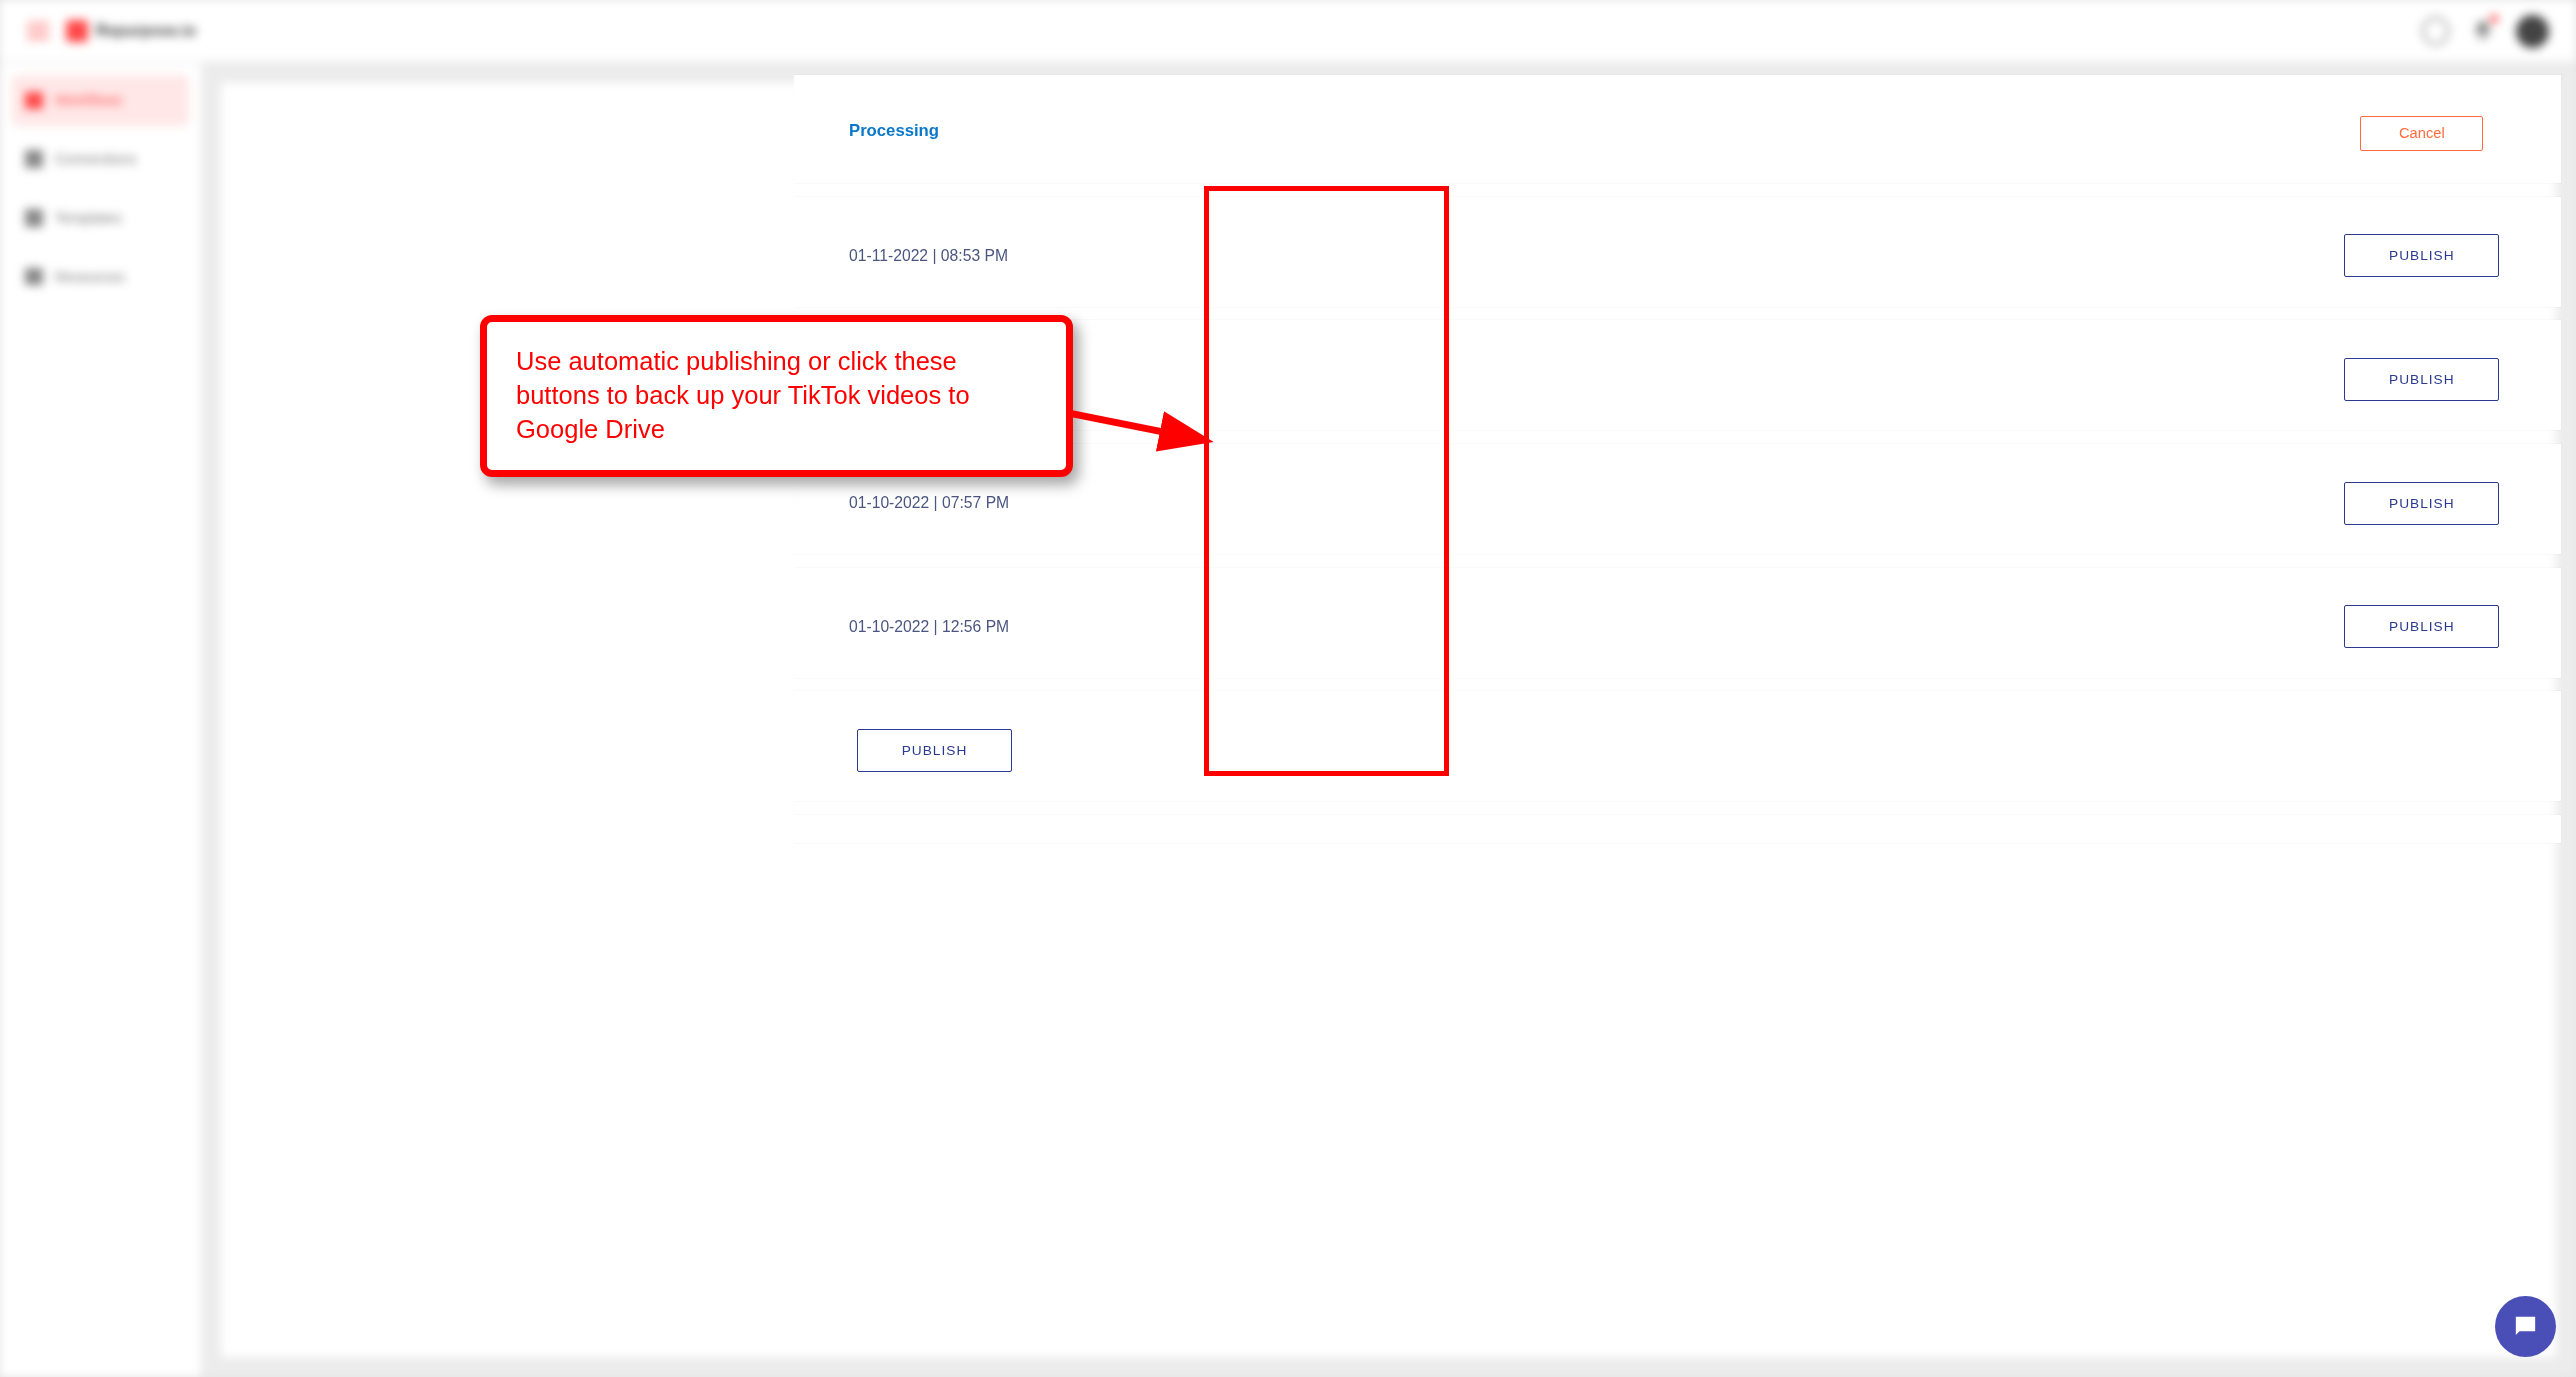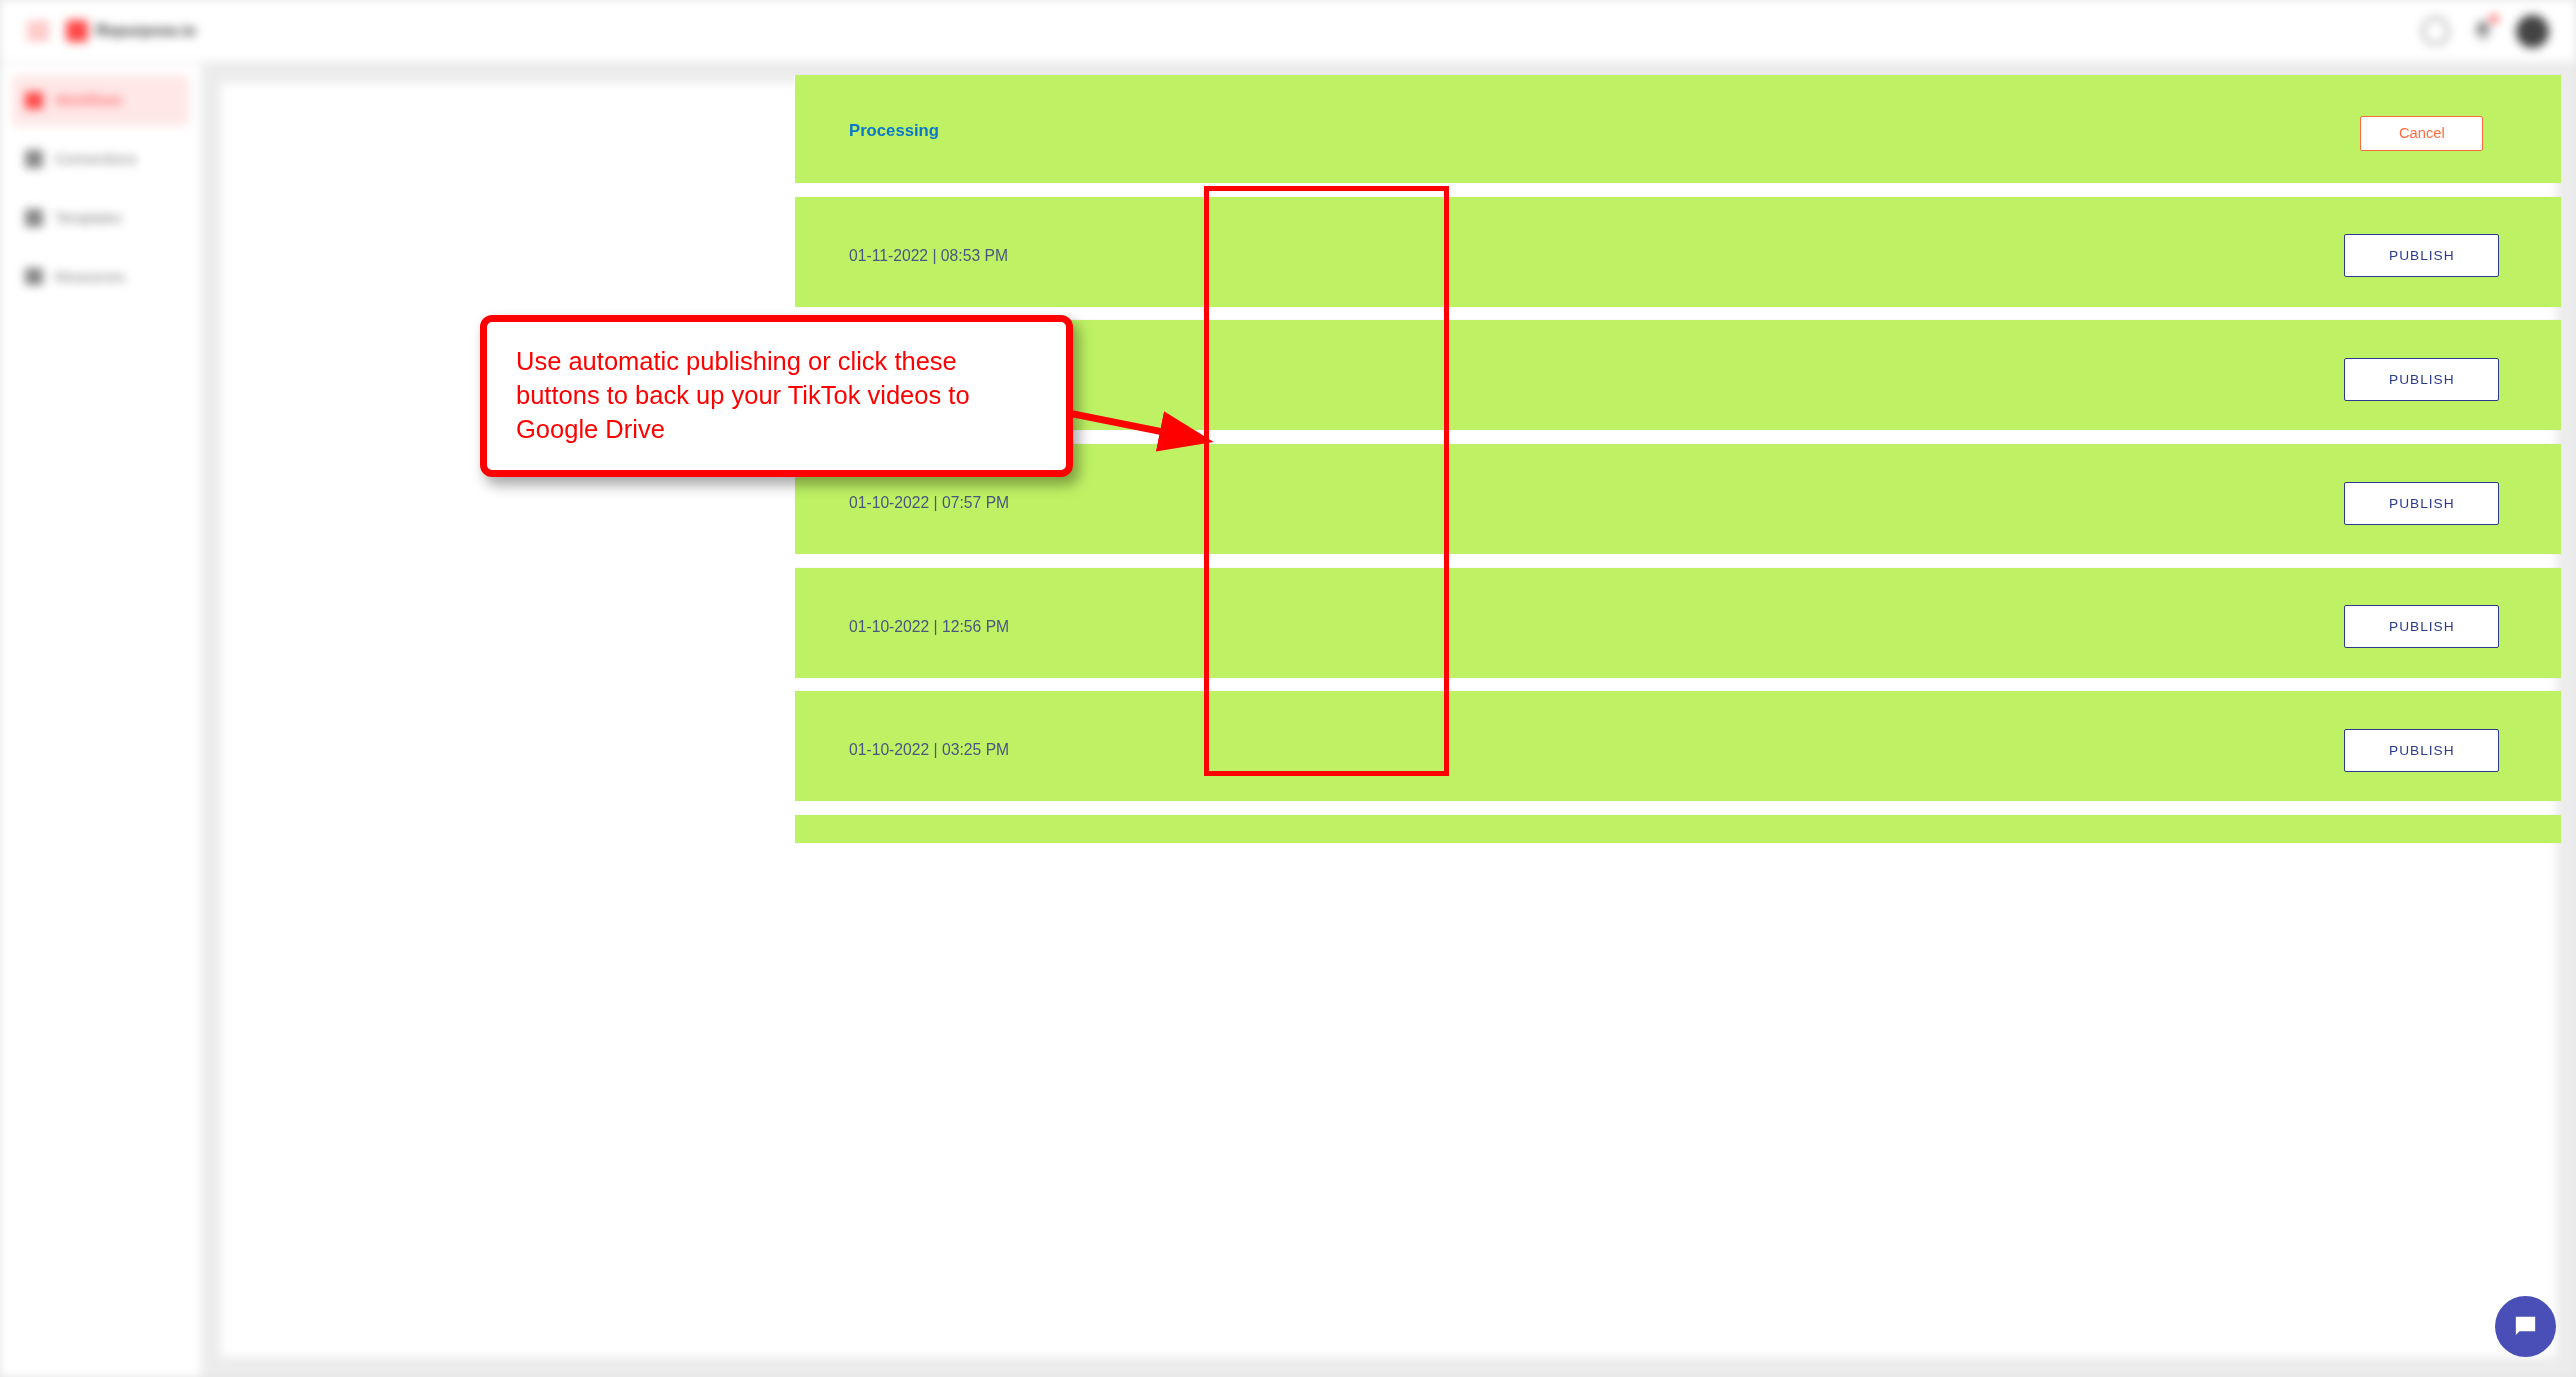--- a/index.html
+++ b/index.html
@@ -48,21 +48,21 @@
 
   
   .rows-slice {
     position:absolute;
     top:75px;               
     left:795px;             
     right:14.7px;
     background:transparent;
   }
   .row-card {
-    background:#bef264;
+    background:#ffffff;
     margin-bottom:13.7px;
     height:110px;
     display:flex; align-items:center;
     padding:8px 54px 0 54px;
     box-shadow: 0 0 0 1px rgba(0,0,0,0.02);
   }
   .row-card:first-child { height:108px; }
   .row-status { flex:1; }
   .status-line1 { color:#0a78c8; font-weight:700; font-size:16.7px; margin-bottom:3.9px; }
   .status-line2 { color:#4a5680; font-size:15.7px; }
@@ -219,23 +219,20 @@
   <div class="row-card">
     <div class="row-status">
       <div class="status-line2">01-10-2022 | 12:56 PM</div>
     </div>
     <div class="row-action">
       <div class="btn btn-publish">PUBLISH</div>
     </div>
   </div>
 
   <div class="row-card">
-    <div class="row-status">
-      <div class="status-line2">01-10-2022 | 03:25 PM</div>
-    </div>
     <div class="row-action">
       <div class="btn btn-publish">PUBLISH</div>
     </div>
   </div>
 
   <div class="row-card peek"></div>
 </div>
 
 <div class="highlight-box"></div>
 

